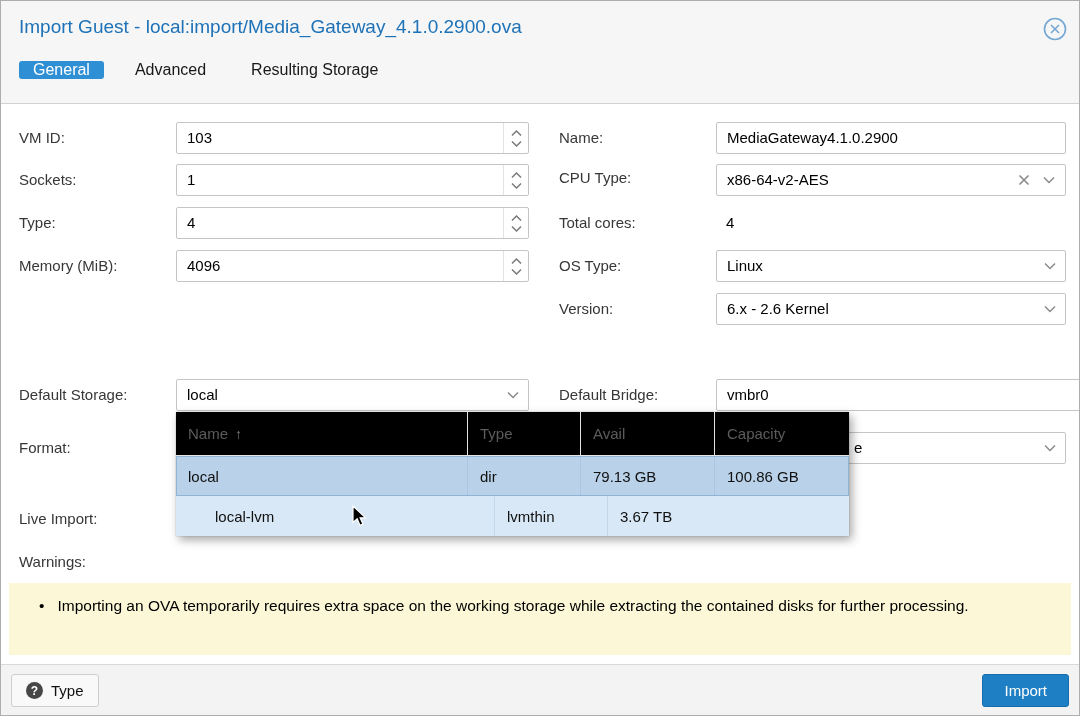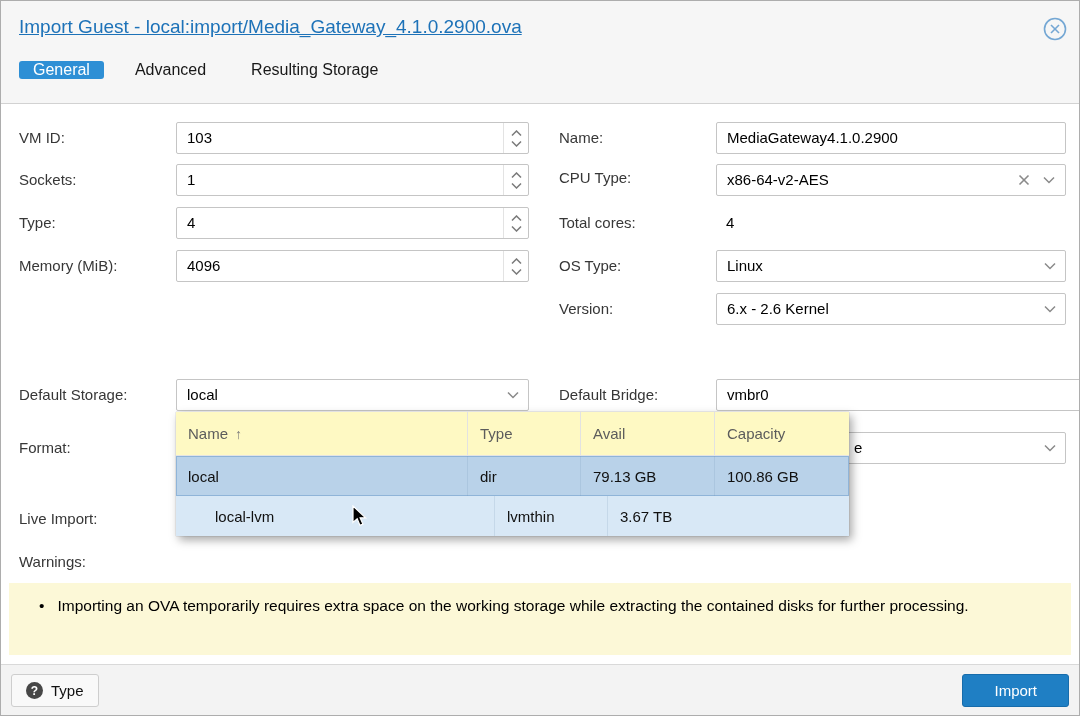--- a/index.html
+++ b/index.html
@@ -6,21 +6,21 @@
   html,body { margin:0; padding:0; }
   body {
     width:1080px; height:716px;
     font-family:"Liberation Sans","DejaVu Sans",sans-serif;
     background:#fff;
   }
   .dialog { position:relative; width:1080px; height:716px; border:1px solid #adadad; background:#fff; overflow:hidden; }
 
   
   .header { position:relative; height:103px; background:#f6f6f6; border-bottom:1px solid #d2d2d2; }
-  .title { position:absolute; left:18px; top:15px; font-size:19px; color:#1d72b8; white-space:nowrap;text-decoration:underline; }
+  .title { position:absolute; left:18px; top:15px; font-size:19px; color:#1d72b8; white-space:nowrap; }
   .close { position:absolute; right:11px; top:15px; width:26px; height:26px; cursor:pointer; }
   .tabs { position:absolute; left:18px; top:60px; display:flex; gap:17px; }
   .tab { font-size:16px; padding:0 14px; color:#181818; border-radius:3px; cursor:pointer; }
   .tab.active { background:#2e8fd5; color:#fff; }
 
   
   .body { position:relative; height:561px; background:#fff; }
   .label { position:absolute; font-size:15px; color:#373737; white-space:nowrap; }
   .static-value { position:absolute; font-size:15px; color:#000; }
 
@@ -28,41 +28,41 @@
   .field .field-text { position:absolute; left:10px; top:6px; white-space:nowrap; }
 
   .spinner { position:absolute; right:0; top:0; width:25px; height:100%; display:flex; flex-direction:column; align-items:center; justify-content:center; gap:3px; border-left:1px solid #e3e3e3; }
   .dd-arrow { position:absolute; right:9px; top:50%; transform:translateY(-50%); line-height:0; }
   .cpu-controls { position:absolute; right:10px; top:0; height:100%; display:flex; align-items:center; gap:13px; }
   .cpu-controls svg { display:block; }
 
   
   .storage-panel { position:absolute; left:175px; top:308px; width:673px; background:#fff; z-index:10;
     box-shadow: 3px 4px 9px rgba(0,0,0,0.35), 0 0 1px rgba(0,0,0,0.35); }
-  .sp-header { display:flex; height:44px; background:#fef9c3; border-bottom:1px solid #e4e4e4; }
+  .sp-header { display:flex; height:44px; background:#000000; border-bottom:1px solid #e4e4e4; }
   .sp-cell { padding-left:12px; display:flex; align-items:center; font-size:15px; overflow:hidden; white-space:nowrap; }
   .sp-header .sp-cell { color:#5c5c5c; border-right:1px solid #e2e2e2; }
   .sp-header .sp-cell:last-child { border-right:none; }
   .c-name { width:292px; } .c-type { width:113px; } .c-avail { width:134px; } .c-cap { width:134px; }
   .sp-row { display:flex; height:40px; font-size:15px; color:#101010; cursor:pointer; }
   .sp-row .sp-cell { border-right:1px solid rgba(110,145,180,0.18); }
   .sp-row .sp-cell:last-child { border-right:none; }
   .sp-row.selected { background:#b9d2e9; box-shadow: inset 0 0 0 1px #8fb4d8; }
   .sp-row.hovered { background:#d8e8f6;padding-left:27px; }
   .sort { margin-left:7px; color:#7a7a7a; font-size:14px; }
 
   
   .warning-box { position:absolute; left:8px; right:8px; top:479px; height:72px; background:#fcf8d7; padding:11px 22px 0 30px; font-size:15.5px; color:#000; display:flex; align-items:flex-start; line-height:23px; }
   .bullet { margin-right:13px; }
 
   
   .footer { position:absolute; left:0; bottom:0; width:100%; height:51px; background:#f3f3f3; border-top:1px solid #d9d9d9; }
   .help-btn { position:absolute; left:10px; top:9px; height:33px; padding:0 14px; background:#f9f9f9; border:1px solid #cecece; border-radius:3px; font-size:15px; display:flex; align-items:center; gap:8px; color:#111; font-family:inherit; cursor:pointer; }
   .q-icon { width:17px; height:17px; border-radius:50%; background:#474747; color:#fff; font-size:12px; font-weight:bold; display:flex; align-items:center; justify-content:center; }
-  .import-btn { position:absolute; right:10px; top:9px; height:33px; padding:0 31px; background:#1f7fc4; color:#fff; border:1px solid #176cab; border-radius:3px; font-size:15px; font-family:inherit; cursor:pointer; }
+  .import-btn { position:absolute; right:10px; top:9px; height:33px; padding:0 21px; background:#1f7fc4; color:#fff; border:1px solid #176cab; border-radius:3px; font-size:15px; font-family:inherit; cursor:pointer; }
 
   .cursor { position:absolute; left:350px; top:401px; z-index:30; pointer-events:none; }
 </style>
 </head>
 <body>
 
 <div class="dialog">
 
   <div class="header">
     <div class="title">Import Guest - local:import/Media_Gateway_4.1.0.2900.ova</div>

